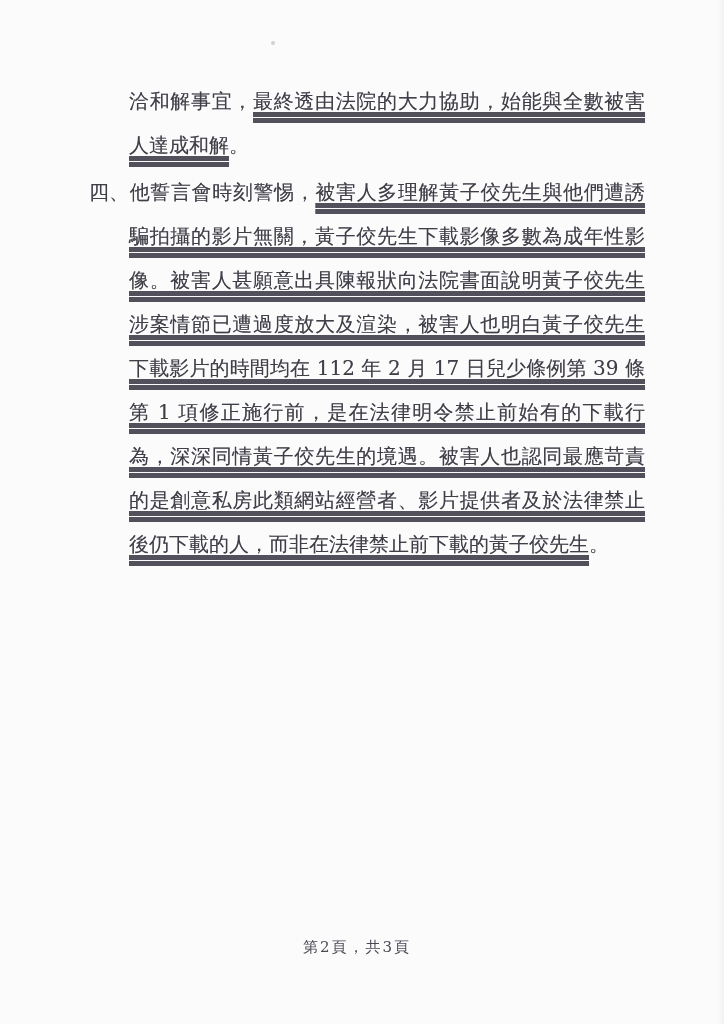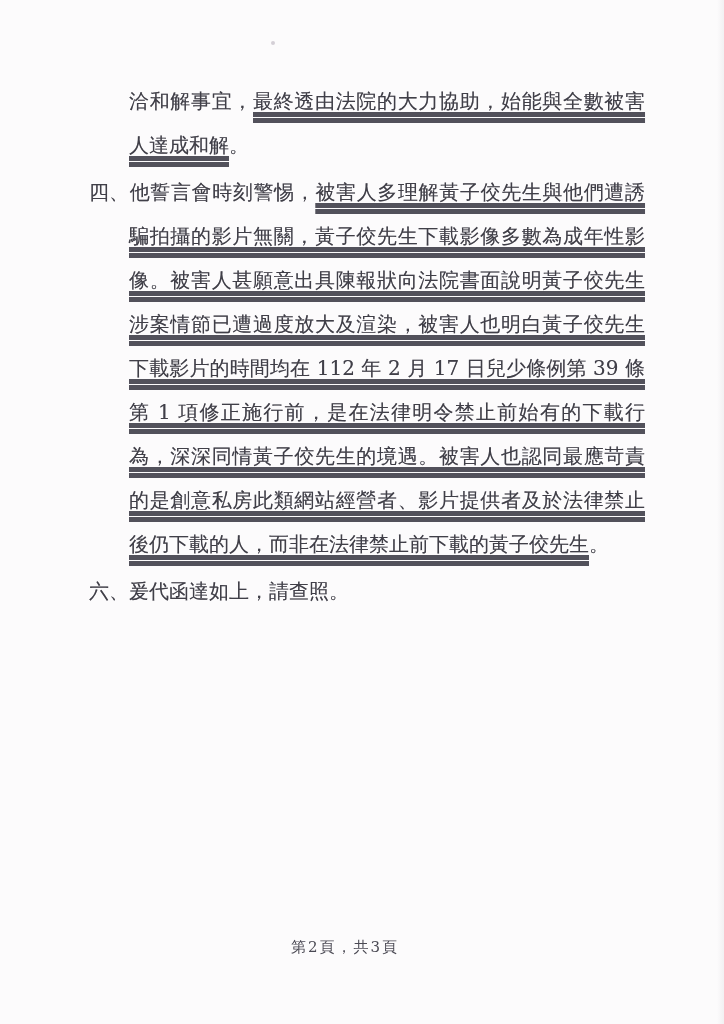--- a/index.html
+++ b/index.html
@@ -53,34 +53,33 @@
   }
   .u {
     text-decoration-line: underline;
     text-decoration-style: double;
     text-decoration-color: #52515b;
     text-decoration-thickness: 5px;
     text-underline-offset: 4px;
   }
   .page-footer {
     position: absolute;
-    left: 0; top: 938px;
+    left: 12px; top: 938px;
     width: 690px;                 
     text-align: center;
     font-size: 15px;
     letter-spacing: 2px;
     color: #4a4953;
   }
 </style>
 </head>
 <body>
 
 <div class="page">
   <div class="speck"></div>
   <main class="doc-body" id="doc-body">
       <p class="para"><span class="plain">洽和解事宜，</span><span class="u">最終透由法院的大力協助，始能與全數被害人達成和解</span><span class="plain">。</span></p>
       <p class="para"><span class="num">四、</span><span class="plain">他誓言會時刻警惕，</span><span class="u">被害人多理解黃子佼先生與他們遭誘騙拍攝的影片無關，黃子佼先生下載影像多數為成年性影像。被害人甚願意出具陳報狀向法院書面說明黃子佼先生涉案情節已遭過度放大及渲染，被害人也明白黃子佼先生下載影片的時間均在 112 年 2 月 17 日兒少條例第 39 條第 1 項修正施行前，是在法律明令禁止前始有的下載行為，深深同情黃子佼先生的境遇。被害人也認同最應苛責的是創意私房此類網站經營者、影片提供者及於法律禁止後仍下載的人，而非在法律禁止前下載的黃子佼先生</span><span class="plain">。</span></p>
-      <p class="para"><span class="num">六、</span><span class="plain">爰代函達如上，請查照。</span></p>
     </main>
   <footer class="page-footer">
     <span>第2頁，共3頁</span>
   </footer>
 </div>
 
 </body></html>

